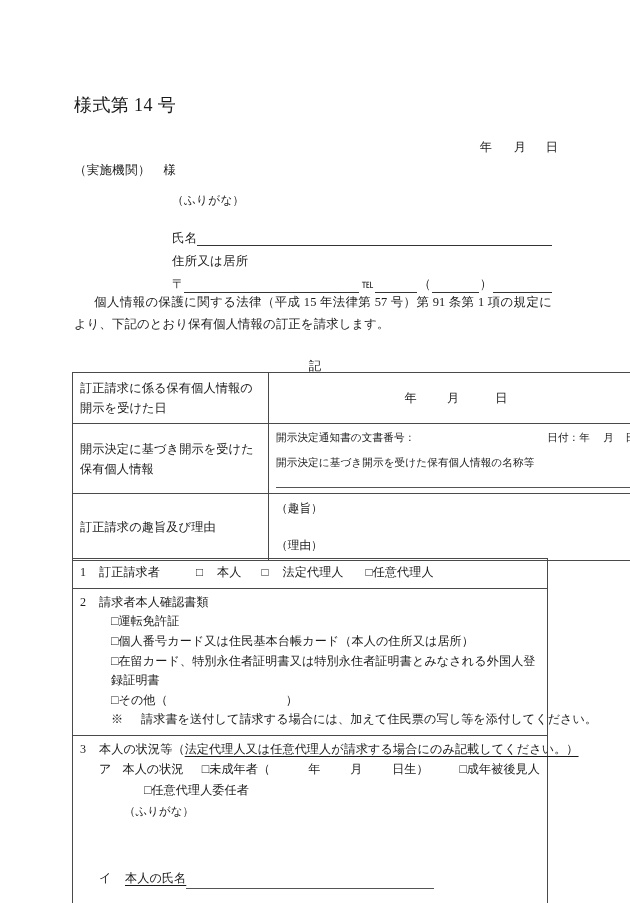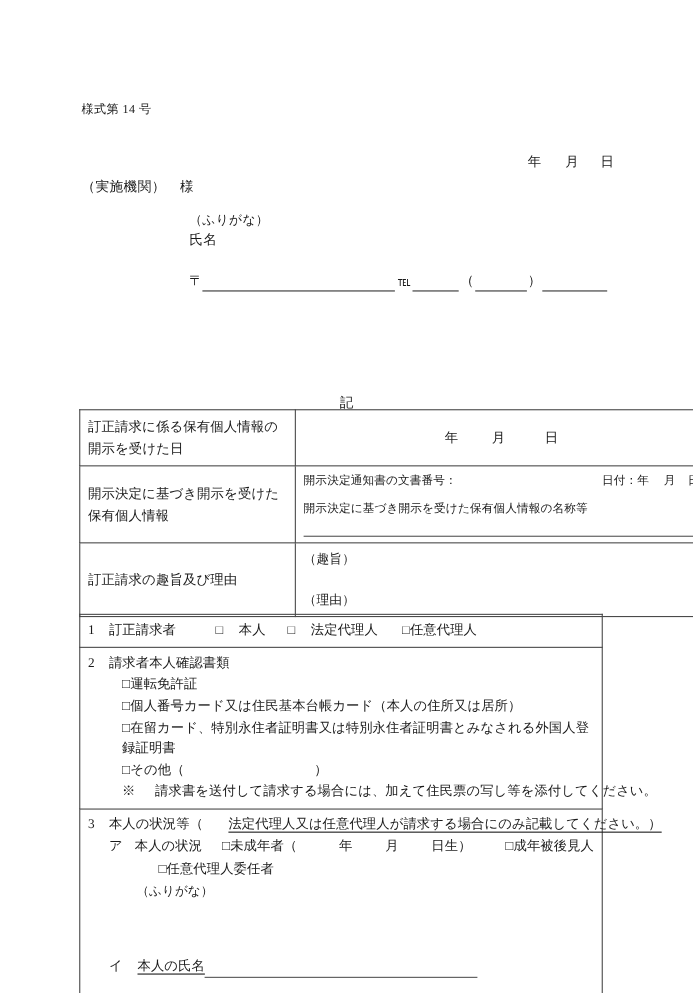--- a/index.html
+++ b/index.html
@@ -22,21 +22,21 @@
     left: 0; top: 0;
     width: 630px;
     height: 903px;
   }
 
   
   .form-no {
     position: absolute;
     left: 74px;
     top: 92px;
-    font-size: 11px;
+    font-size: 18px;
     letter-spacing: 0.4px;
   }
   .doc-title {
     position: absolute;
     left: 0; right: 0;
     top: 116px;
     text-align: center;
     font-size: 12.6px;
     letter-spacing: 0.6px;
   }
@@ -63,23 +63,22 @@
     left: 172px;
     top: 192px;
     width: 380px;
   }
   .applicant .furigana {
     font-size: 11.6px;
     letter-spacing: 0.3px;
   }
   .field-row {
     display: flex;
-    align-items: flex-start;
-    margin-top: 0;
-    flex-direction: column;
+    align-items: center;
+    margin-top: 20px;
   }
   .field-label {
     font-size: 12.4px;
     white-space: nowrap;
     letter-spacing: 0.3px;
   }
   .rule {
     flex: 1 1 auto;
     border-bottom: 1px solid #333;
     height: 13px;
@@ -199,21 +198,21 @@
   .gap-b { display: inline-block; width: 14px; }
   .gap-c { display: inline-block; width: 20px; }
   .gap-d { display: inline-block; width: 14px; }
   .gap-e { display: inline-block; width: 22px; }
 
   .sub { padding-left: 31px; }
   .sub-note { padding-left: 31px; white-space: nowrap; }
   .note-mark { display: inline-block; width: 30px; }
 
   .sec3-head { white-space: nowrap; }
-  .uline { text-decoration: underline; text-underline-offset: 2.5px; margin-left: 23px; }
+  .uline { text-decoration: underline; text-underline-offset: 2.5px; }
 
   .sec3-a { padding-left: 19px; display: flex; align-items: baseline; white-space: nowrap; margin-top: 1px; }
   .mk { display: inline-block; width: 26px; }
   .minor-y { display: inline-block; width: 42px; }
   .minor-m { display: inline-block; width: 33px; }
   .minor-gap { display: inline-block; width: 34px; }
 
   .sec3-b { padding-left: 64px; margin-top: 1px; }
   .sec3-furi { padding-left: 44px; font-size: 11.4px; margin-top: 1px; }
 
@@ -243,32 +242,34 @@
     <span class="ymd-y">年</span><span class="ymd-m">月</span><span>日</span>
   </div>
   <div class="agency-line">（実施機関）　様</div>
 
   <div class="applicant">
     <div class="furigana">（ふりがな）</div>
     <div class="field-row">
       <span class="field-label">氏名</span>
       <span class="rule"></span>
     </div>
+    <div class="addr-label">住所又は居所</div>
     <div class="postal-row">
       <span class="postal-mark">〒</span>
       <span class="rule-1"></span>
       <span class="tel-mark">℡</span>
       <span class="rule-2"></span>
       <span class="paren">（</span>
       <span class="rule-3"></span>
       <span class="paren">）</span>
       <span class="rule-4"></span>
     </div>
   </div>
 
+  <div class="statute"><span class="indent"></span><span>個人情報の保護に関する法律（平成 15 年法律第 57 号）第 91 条第 1 項の規定により、下記のとおり保有個人情報の訂正を請求します。</span></div>
 
   <div class="ki">記</div>
 
   <table class="table-main">
     <tbody>
         <tr>
       <td class="col-label">訂正請求に係る保有個人情報の開示を受けた日</td>
       <td class="cell-center">
         <span class="ymd-wide">年</span><span class="ymd-sp-a"></span><span>月</span><span class="ymd-sp-b"></span><span>日</span>
       </td>

